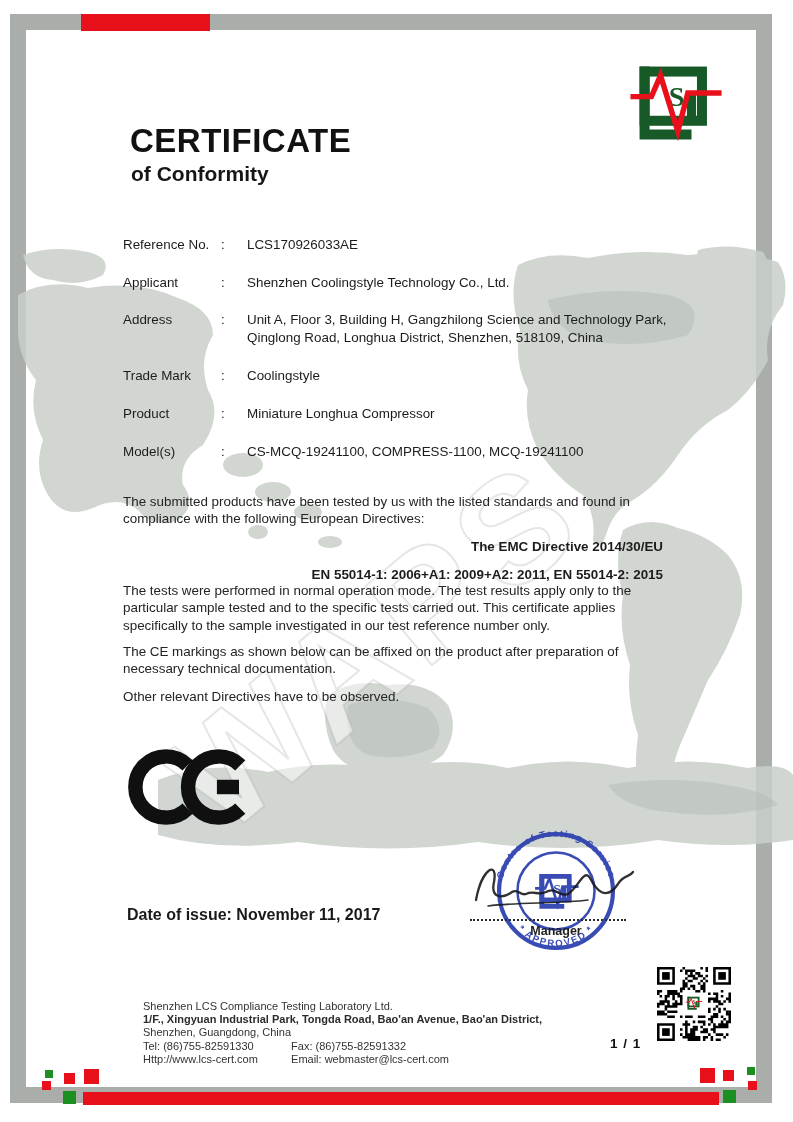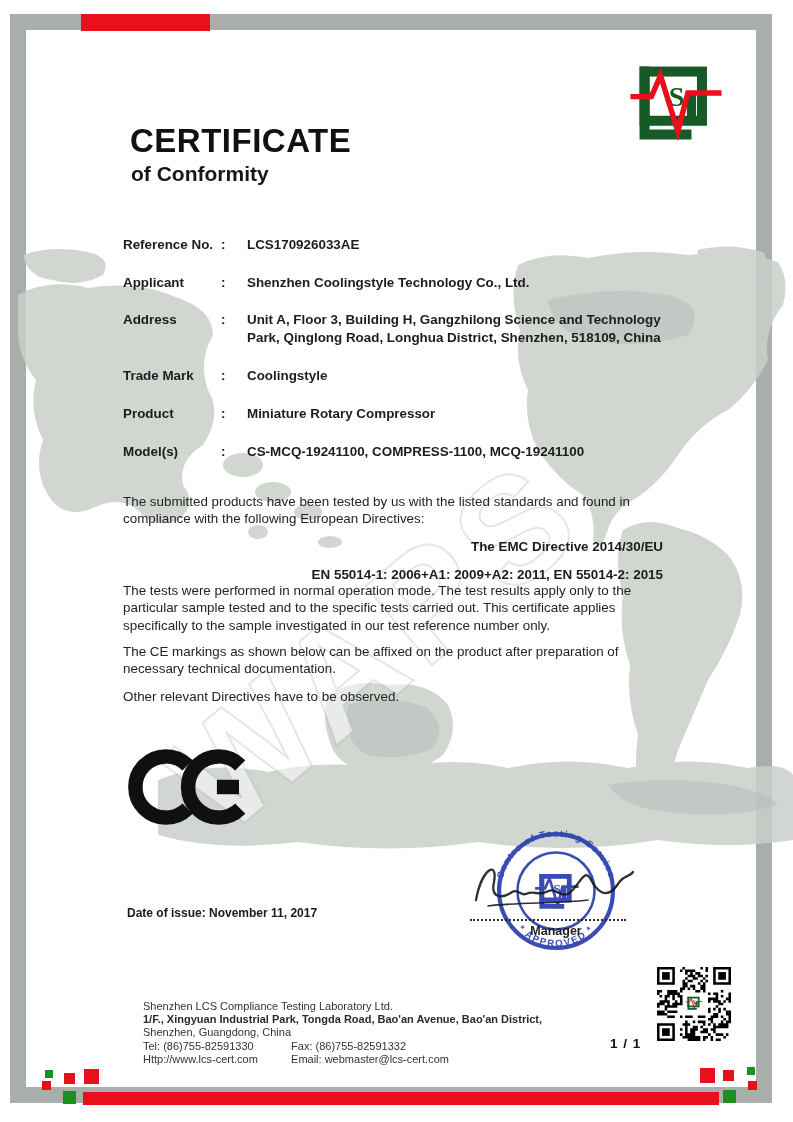--- a/index.html
+++ b/index.html
@@ -35,33 +35,33 @@
   .title{
     position:absolute;left:130px;top:124px;
     font-size:33px;font-weight:bold;letter-spacing:.5px;color:#111;line-height:1;text-align:center;
   }
   .subtitle{
     position:absolute;left:131px;top:163px;
     font-size:21px;font-weight:bold;color:#161616;line-height:1.05;
   }
   .field-row{
     position:absolute;left:123px;width:560px;display:flex;
-    font-size:13.4px;font-weight:bold;color:#1c1c1c;line-height:17.5px;
+    font-size:13.4px;font-weight:normal;color:#1c1c1c;line-height:17.5px;
   }
   .field-row .flabel{width:98px;flex:none;}
   .field-row .fcolon{width:26px;flex:none;}
   .field-row .fvalue{width:420px;}
   .para{
     position:absolute;left:123px;font-size:13.4px;line-height:17.4px;color:#242424;
   }
   .para.bold{font-weight:bold;color:#1c1c1c;text-align:right;}
   .ce-mark{position:absolute;left:120px;top:741px;}
   .date-line{
     position:absolute;left:127px;top:906px;
-    font-size:12px;font-weight:bold;color:#1a1a1a;
+    font-size:16px;font-weight:bold;color:#1a1a1a;
   }
   
   .stamp{position:absolute;left:489px;top:824px;width:134px;height:134px;opacity:.93;}
   .signature{position:absolute;left:468px;top:848px;opacity:.88;}
   .sign-dotline{
     position:absolute;left:470px;top:919px;width:156px;height:0;
     border-top:2px dotted #2c2c2c;
   }
   .manager{
     position:absolute;left:506px;top:924px;width:100px;text-align:center;
@@ -154,21 +154,21 @@
       <span class="fvalue">Unit A, Floor 3, Building H, Gangzhilong Science and Technology Park, Qinglong Road, Longhua District, Shenzhen, 518109, China</span>
     </div>
     <div class="field-row" style="top:367px">
       <span class="flabel">Trade Mark</span>
       <span class="fcolon">:</span>
       <span class="fvalue">Coolingstyle</span>
     </div>
     <div class="field-row" style="top:405px">
       <span class="flabel">Product</span>
       <span class="fcolon">:</span>
-      <span class="fvalue">Miniature Rotary Compressor</span>
+      <span class="fvalue">Miniature Longhua Compressor</span>
     </div>
     <div class="field-row" style="top:443px">
       <span class="flabel">Model(s)</span>
       <span class="fcolon">:</span>
       <span class="fvalue">CS-MCQ-19241100, COMPRESS-1100, MCQ-19241100</span>
     </div>
 
     <div class="para" style="top:493px;width:530px">The submitted products have been tested by us with the listed standards and found in compliance with the following European Directives:</div>
     <div class="para bold" style="top:538px;width:540px">The EMC Directive 2014/30/EU</div>
     <div class="para bold" style="top:566px;width:540px">EN 55014-1: 2006+A1: 2009+A2: 2011, EN 55014-2: 2015</div>

